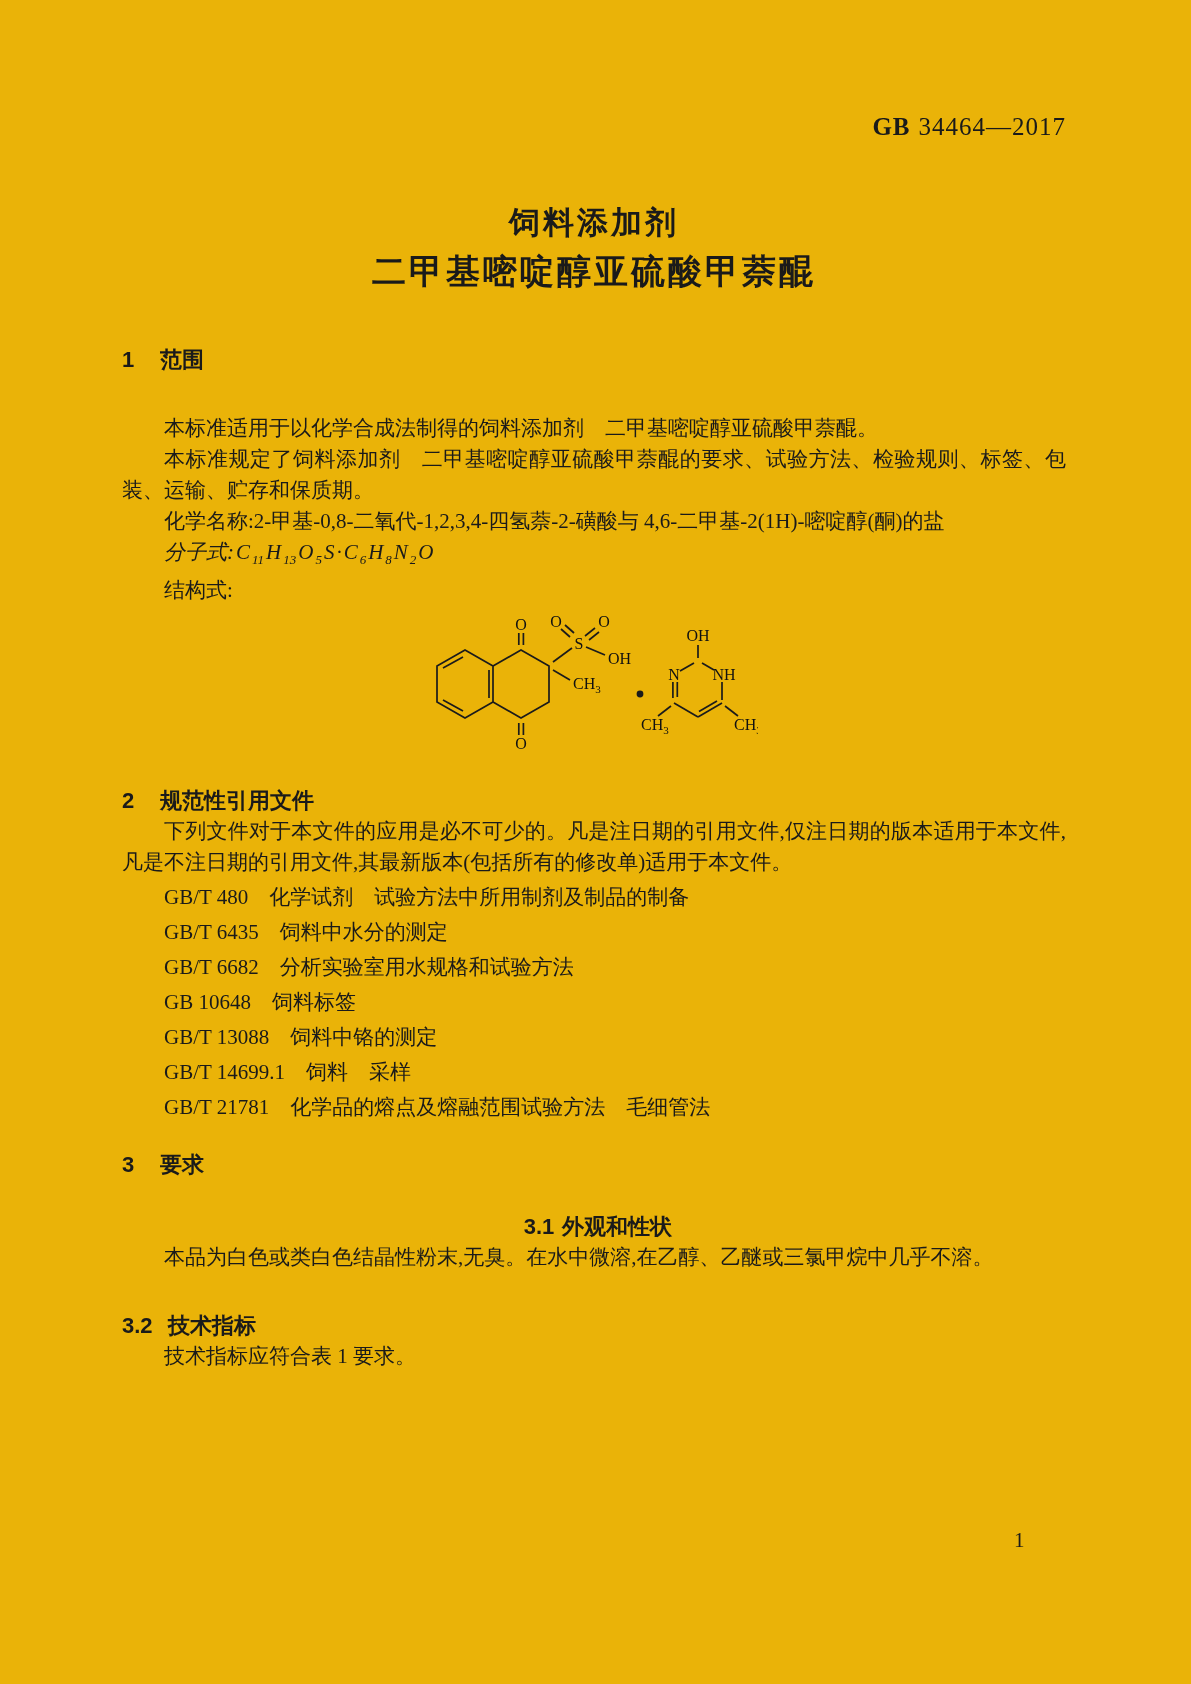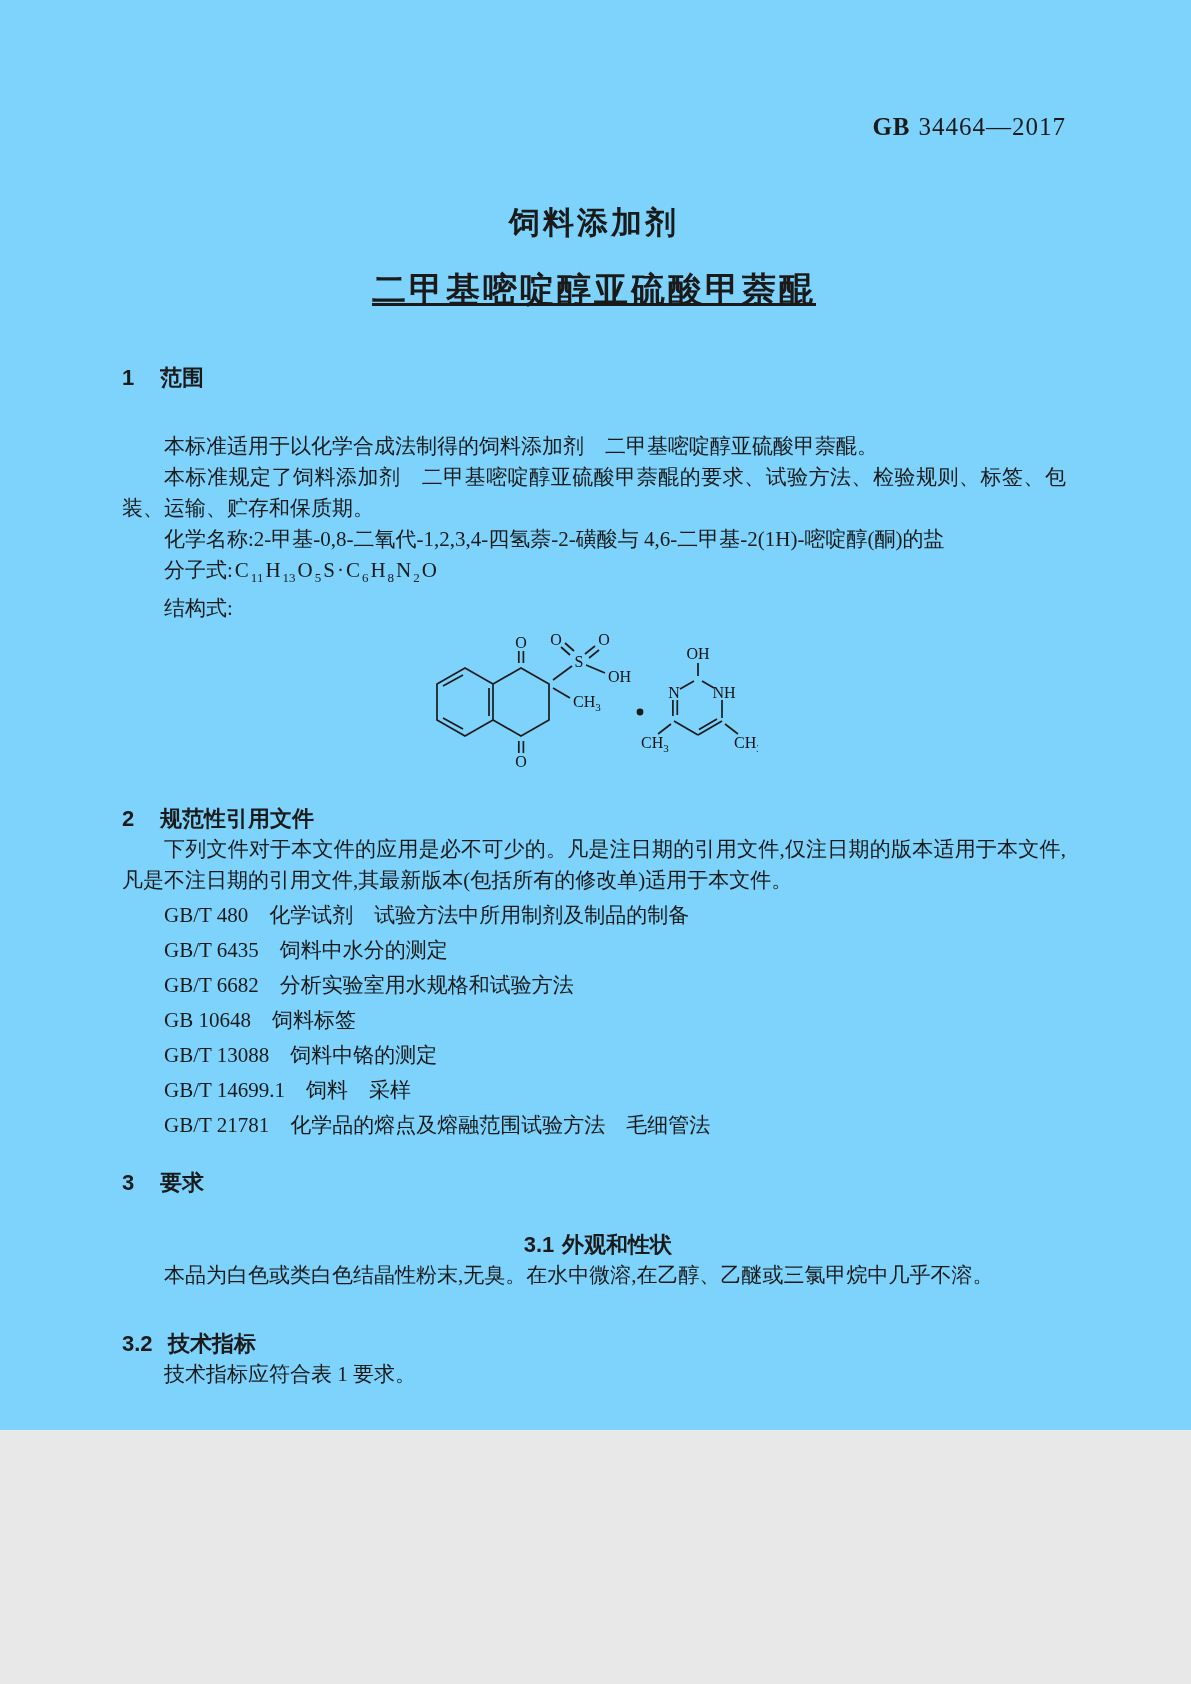--- a/index.html
+++ b/index.html
@@ -1,38 +1,38 @@
 <!DOCTYPE html>
 <html><head>
 <meta charset="utf-8">
 <style>
   html,body { margin:0; padding:0; background:#e8e8e8; }
   .page {
     position:relative;
-    width:1191px; height:1430px;
+    width:1191px; height:1684px;
     margin:0 auto;
-    background:#7dd3fc;
+    background:#eab308;
     color:#1a1a1a;
     font-family:"Liberation Serif","DejaVu Serif",serif;
     overflow:hidden;
   }
   .content { margin:0 125px 0 122px; }
 
   .doc-code {
     padding-top:110px;
     text-align:right;
     font-size:25px;
     line-height:33px;
     letter-spacing:1px;
   }
   .doc-code .prefix { font-weight:700; margin-right:8px; }
 
   .title-block { text-align:center; font-family:"Liberation Sans","DejaVu Sans",sans-serif; font-weight:700; }
   .title-line1 { margin-top:60px; font-size:31px; line-height:40px; letter-spacing:3px; }
-  .title-line2 { margin-top:24px;  font-size:34px; line-height:44px; letter-spacing:3px;text-decoration:underline; }
+  .title-line2 { margin-top:6px;  font-size:34px; line-height:44px; letter-spacing:3px; }
 
   .sec-h {
     font-family:"Liberation Sans","DejaVu Sans",sans-serif;
     font-weight:700; font-size:22px; line-height:30px;
   }
   .sec-h .num { display:inline-block; min-width:38px; }
   .sec-h.sub .num { min-width:46px; }
   .h1-gap { margin-top:52px; }
   .h2-gap { margin-top:22px; }
   .h3-gap { margin-top:25px; }
@@ -40,21 +40,21 @@
   .h32-gap { margin-top:38px; }
 
   .body-block { margin-top:38px; }
   p.body-line { margin:0; font-size:21px; line-height:31px; text-align:justify; }
   p.indent { text-indent:2em; }
   .p-gap { margin-top:33px; }
   .p-gap2 { margin-top:27px; }
   .p-gap3 { margin-top:21px; }
 
   .formula sub { font-size:13px; }
-  .formula span, .formula sub { margin-right:2px; }
+  .formula span, .formula sub { margin-right:2px;font-style:italic; }
 
   .ref-list { margin-top:2px; }
   .ref-list .ref { margin:0; font-size:21px; line-height:35px; padding-left:2em; }
 
   .structure { margin-top:8px; margin-left:286px; width:350px; height:150px; }
   .structure svg { display:block; }
   .structure text {
     font-family:"Liberation Serif","DejaVu Serif",serif;
     font-size:16px; fill:#111;
   }

